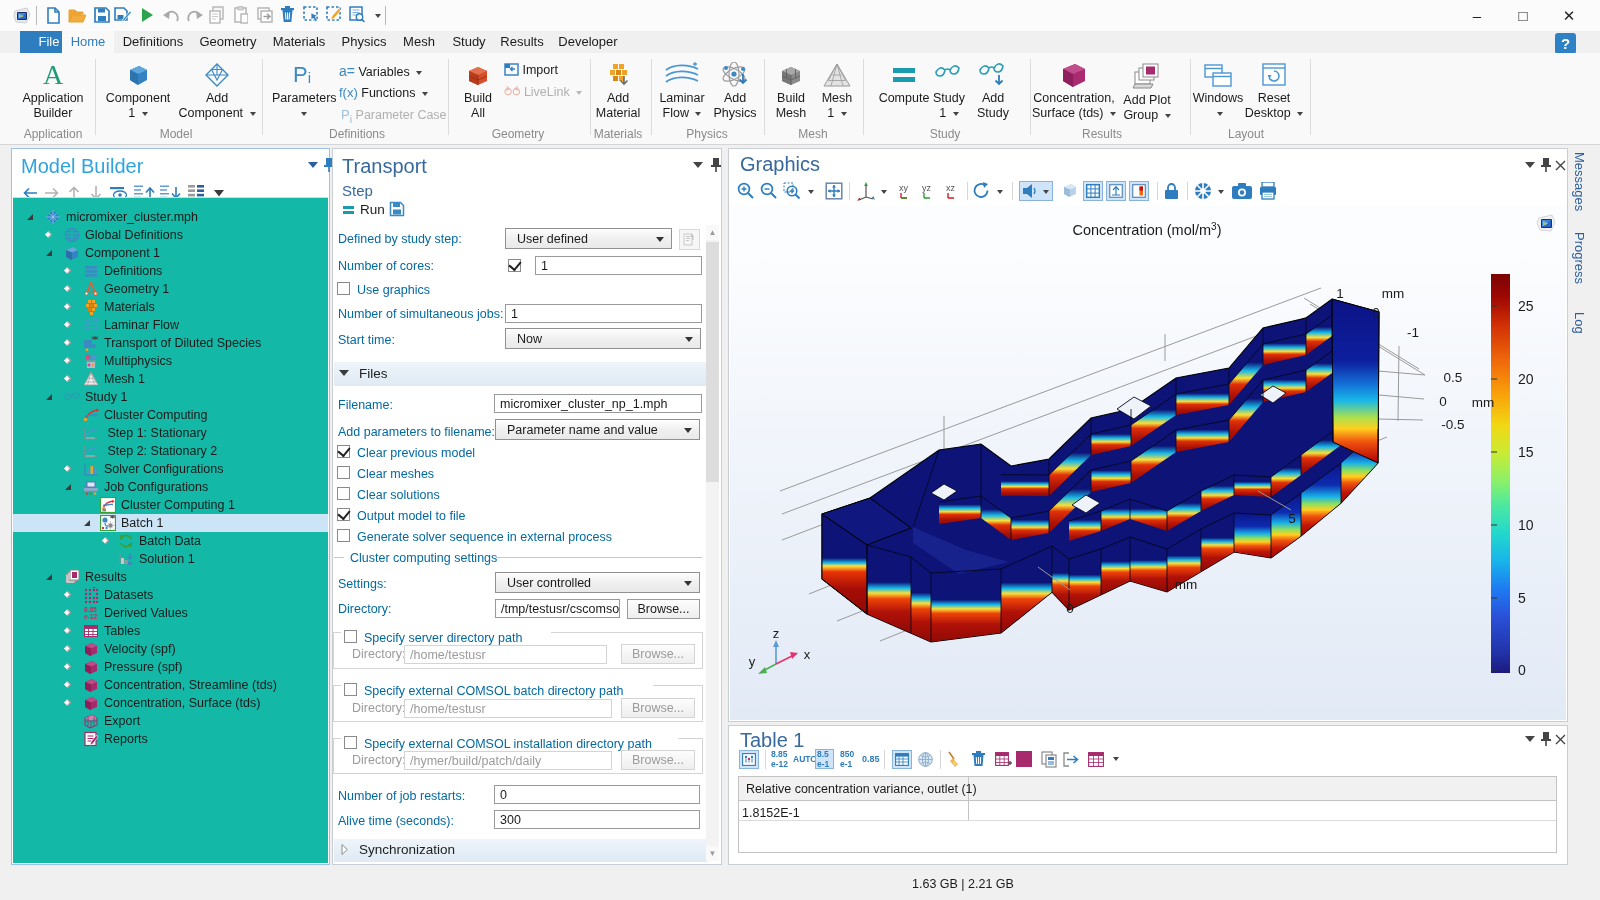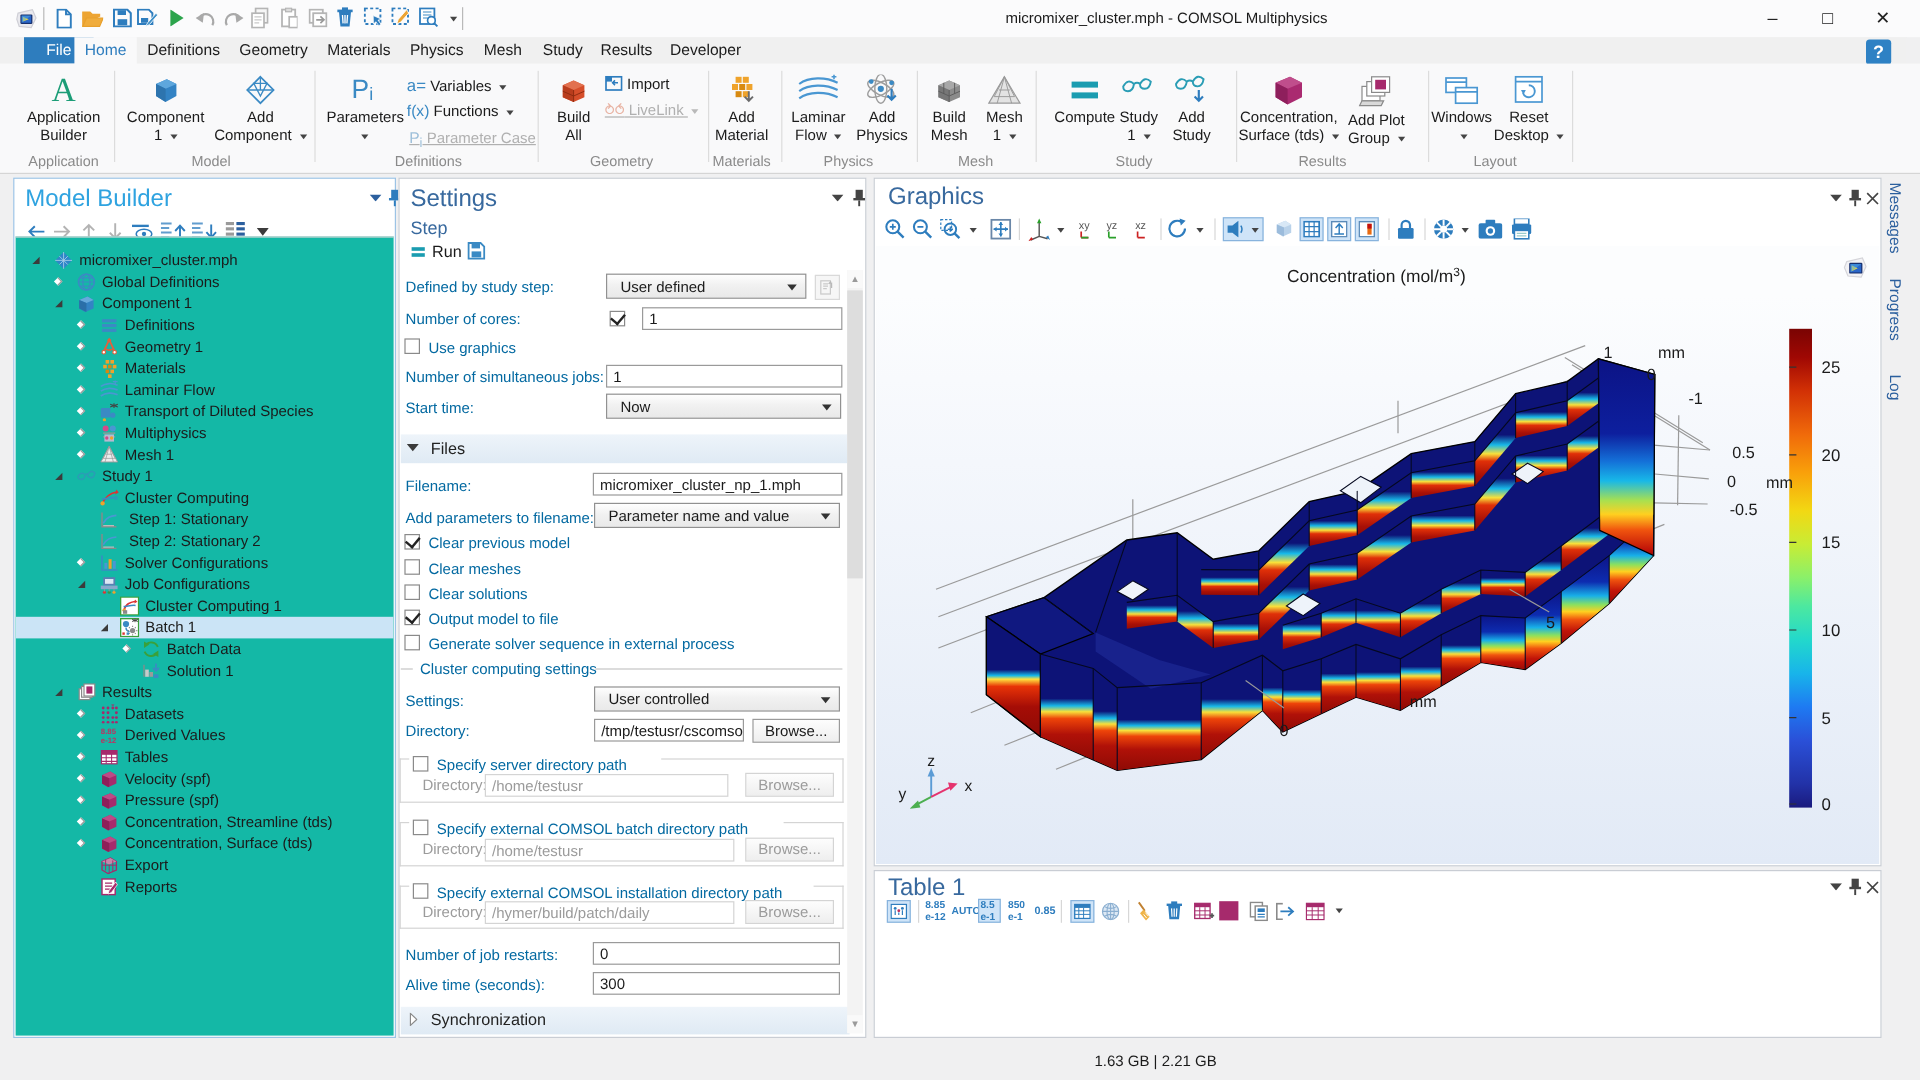--- a/index.html
+++ b/index.html
@@ -15,21 +15,21 @@
 .rtab { position:absolute; top:0; height:22px; line-height:22px; font-size:13px; color:#1b1b1b; text-align:center; }
 #tab-file { background:#2e7dbe; color:#fff; }
 #tab-home { background:#f9f9fa; color:#2e7dbe; height:25px; }
 
 #ribbon { position:absolute; left:0; top:53px; width:1600px; height:92px; background:#f9f9fa; border-bottom:1px solid #d5d5d5; }
 .rsep { position:absolute; top:6px; height:76px; width:1px; background:#dcdcdc; }
 .rglabel { position:absolute; top:74px; font-size:12px; color:#8a8a8a; text-align:center; }
 .rbig { position:absolute; top:9px; text-align:center; font-size:12.5px; color:#1b1b1b; line-height:15px; }
 .rbig svg { display:block; margin:0 auto 3px auto; }
 .rsmall { position:absolute; font-size:12.5px; color:#1b1b1b; }
-.dis { color:#b0b0b0;text-decoration:underline; }
+.dis { color:#b0b0b0; }
 .caret { display:inline-block; width:0; height:0; border-left:3.5px solid transparent; border-right:3.5px solid transparent; border-top:4px solid #444; vertical-align:middle; margin-left:3px; }
 
 .panel { position:absolute; background:#fff; border:1px solid #c9cdd4; }
 .ptitle { font-size:20px; }
 .phead-ic { position:absolute; color:#333; }
 
 #tree { position:absolute; left:1px; top:48px; right:1px; bottom:1px; border-top:1px solid #d9d9d9; background:#14b8a6; overflow:hidden; }
 .trow { position:absolute; left:0; width:100%; height:18px; font-size:12.5px; color:#1b1b1b; }
 .trow .lab { position:absolute; top:2px; white-space:nowrap; }
 .texp { position:absolute; width:0; height:0; }
@@ -229,21 +229,20 @@
         </g>
 <g id="i-report">
           <rect x="2" y="1.5" width="11" height="13" fill="#fff" stroke="#a62a6c" stroke-width="1.2"></rect>
           <path d="M4.5 5 h6 M4.5 7.5 h6 M4.5 10 h4" stroke="#a62a6c" stroke-width="1"></path>
           <path d="M13.5 4 L8 11 l-1 3 2.8-1.2 5-6.5z" fill="#a62a6c" stroke="#fff" stroke-width=".6"></path>
         </g>
 </defs>
 </svg>
 
   <div id="titlebar">
-    <div class="title">micromixer_cluster.mph - COMSOL Multiphysics</div>
     <div id="qat">
       <svg class="abs" style="left:13px;top:7px;" width="18" height="18" viewBox="0 0 18 18">
           <polygon points="2,4 14,1 17,8 13,16 3,15 1,9" fill="#e9e9ee" stroke="#cfcfd6"></polygon>
           <rect x="4" y="5" width="10" height="8" rx="1" fill="#18306e"></rect>
           <rect x="5" y="6" width="8" height="6" fill="#2a66c8"></rect>
           <polygon points="6,7 11,9 6,11" fill="#f3d73a"></polygon>
           <path d="M5 6 l8 0 -8 6z" fill="#49a8e8" opacity=".55"></path>
         </svg>
       <div class="abs" style="left:36px;top:6px;width:1px;height:19px;background:#b9b9b9;"></div>
       <svg class="abs" style="left:45px;top:7px;" width="16" height="17" viewBox="0 0 16 17">
@@ -724,21 +723,21 @@
 <div class="trow" style="top:532px;">
           <svg class="ticon" style="left:70px;" width="16" height="16">
             <use href="#i-report"></use>
           </svg>
           <span class="lab" style="left:91px;">Reports</span>
         </div>
 </div>
   </div>
 
   <div class="panel" id="setpanel" style="left:332px; top:148px; width:390px; height:717px;">
-    <div class="ptitle" style="position:absolute; left:9px; top:6px; color:#38699e;">Settings</div>
+    <div class="ptitle" style="position:absolute; left:9px; top:6px; color:#38699e;">Transport</div>
     <div style="position:absolute; left:9px; top:33px; font-size:15px; color:#38699e;">Step</div>
     <div id="runrow">
       <span style="position:absolute;left:10px;top:57px;width:11px;height:3px;background:#1a9cb0;"></span>
       <span style="position:absolute;left:10px;top:62px;width:11px;height:3px;background:#1a9cb0;"></span>
       <span style="position:absolute;left:27px;top:53px;font-size:13.5px;color:#1b1b1b;">Run</span>
       <svg style="position:absolute;left:56px;top:52px;" width="16" height="16" viewBox="0 0 16 16">
           <path d="M1.5 1.5 h10 l3 3 v10 h-13z" fill="none" stroke="#3b8ac4" stroke-width="1.5"></path>
           <rect x="4" y="8.5" width="8" height="5" fill="#3b8ac4"></rect>
           <rect x="4" y="2" width="7" height="4" fill="#3b8ac4"></rect>
         </svg>
@@ -1632,20 +1631,27 @@
           <path d="M6 1 H1 v13 h5" fill="none" stroke="#8a8a8a" stroke-width="1.3"></path>
           <path d="M4 7.5 h10 m-3.5 -3.5 l4 3.5 -4 3.5" fill="none" stroke="#2e7dbe" stroke-width="1.5"></path>
         </svg>
       <svg class="abs" style="left:359px;top:4px;" width="16" height="15" viewBox="0 0 16 15">
           <rect x="0.6" y="0.6" width="14.8" height="13.8" fill="#fff" stroke="#a62a6c" stroke-width="1.1"></rect>
           <rect x="0.6" y="0.6" width="14.8" height="3.4" fill="#a62a6c"></rect>
           <path d="M0.6 7 h14.8 M0.6 10.5 h14.8 M5.5 4 v10.4 M10.5 4 v10.4" stroke="#a62a6c" stroke-width=".8"></path>
         </svg>
       <div class="caret abs" style="left:381px;top:9px;"></div>
     </div>
+    <div id="tblgrid" style="position:absolute;left:9px;top:50px;width:819px;height:77px;border:1px solid #c3c3c3;background:#fff;">
+      <div style="position:absolute;left:0;top:0;width:100%;height:24px;background:#f1f1f2;border-bottom:1px solid #c3c3c3;"></div>
+      <div style="position:absolute;left:229px;top:0;width:1px;height:43px;background:#c3c3c3;"></div>
+      <div style="position:absolute;left:7px;top:5px;font-size:12.5px;color:#1b1b1b;">Relative concentration variance, outlet (1)</div>
+      <div style="position:absolute;left:3px;top:29px;font-size:12.5px;color:#1b1b1b;">1.8152E-1</div>
+      <div style="position:absolute;left:0;top:43px;width:100%;height:1px;background:#dcdcdc;"></div>
+    </div>
     <svg class="phead-ic" style="left:796px;top:10px;" width="10" height="6" viewBox="0 0 10 6">
         <polygon points="0,0 10,0 5,6" fill="#444"></polygon>
       </svg>
     <svg class="phead-ic" style="left:812px;top:6px;" width="10" height="14" viewBox="0 0 10 14">
         <rect x="2" y="0" width="6" height="8" fill="#444"></rect>
         <rect x="0" y="7" width="10" height="2" fill="#444"></rect>
         <rect x="4.2" y="9" width="1.6" height="5" fill="#444"></rect>
       </svg>
     <svg class="phead-ic" style="left:826px;top:8px;" width="11" height="11" viewBox="0 0 11 11">
         <path d="M1 1 L10 10 M10 1 L1 10" stroke="#444" stroke-width="1.4"></path>

